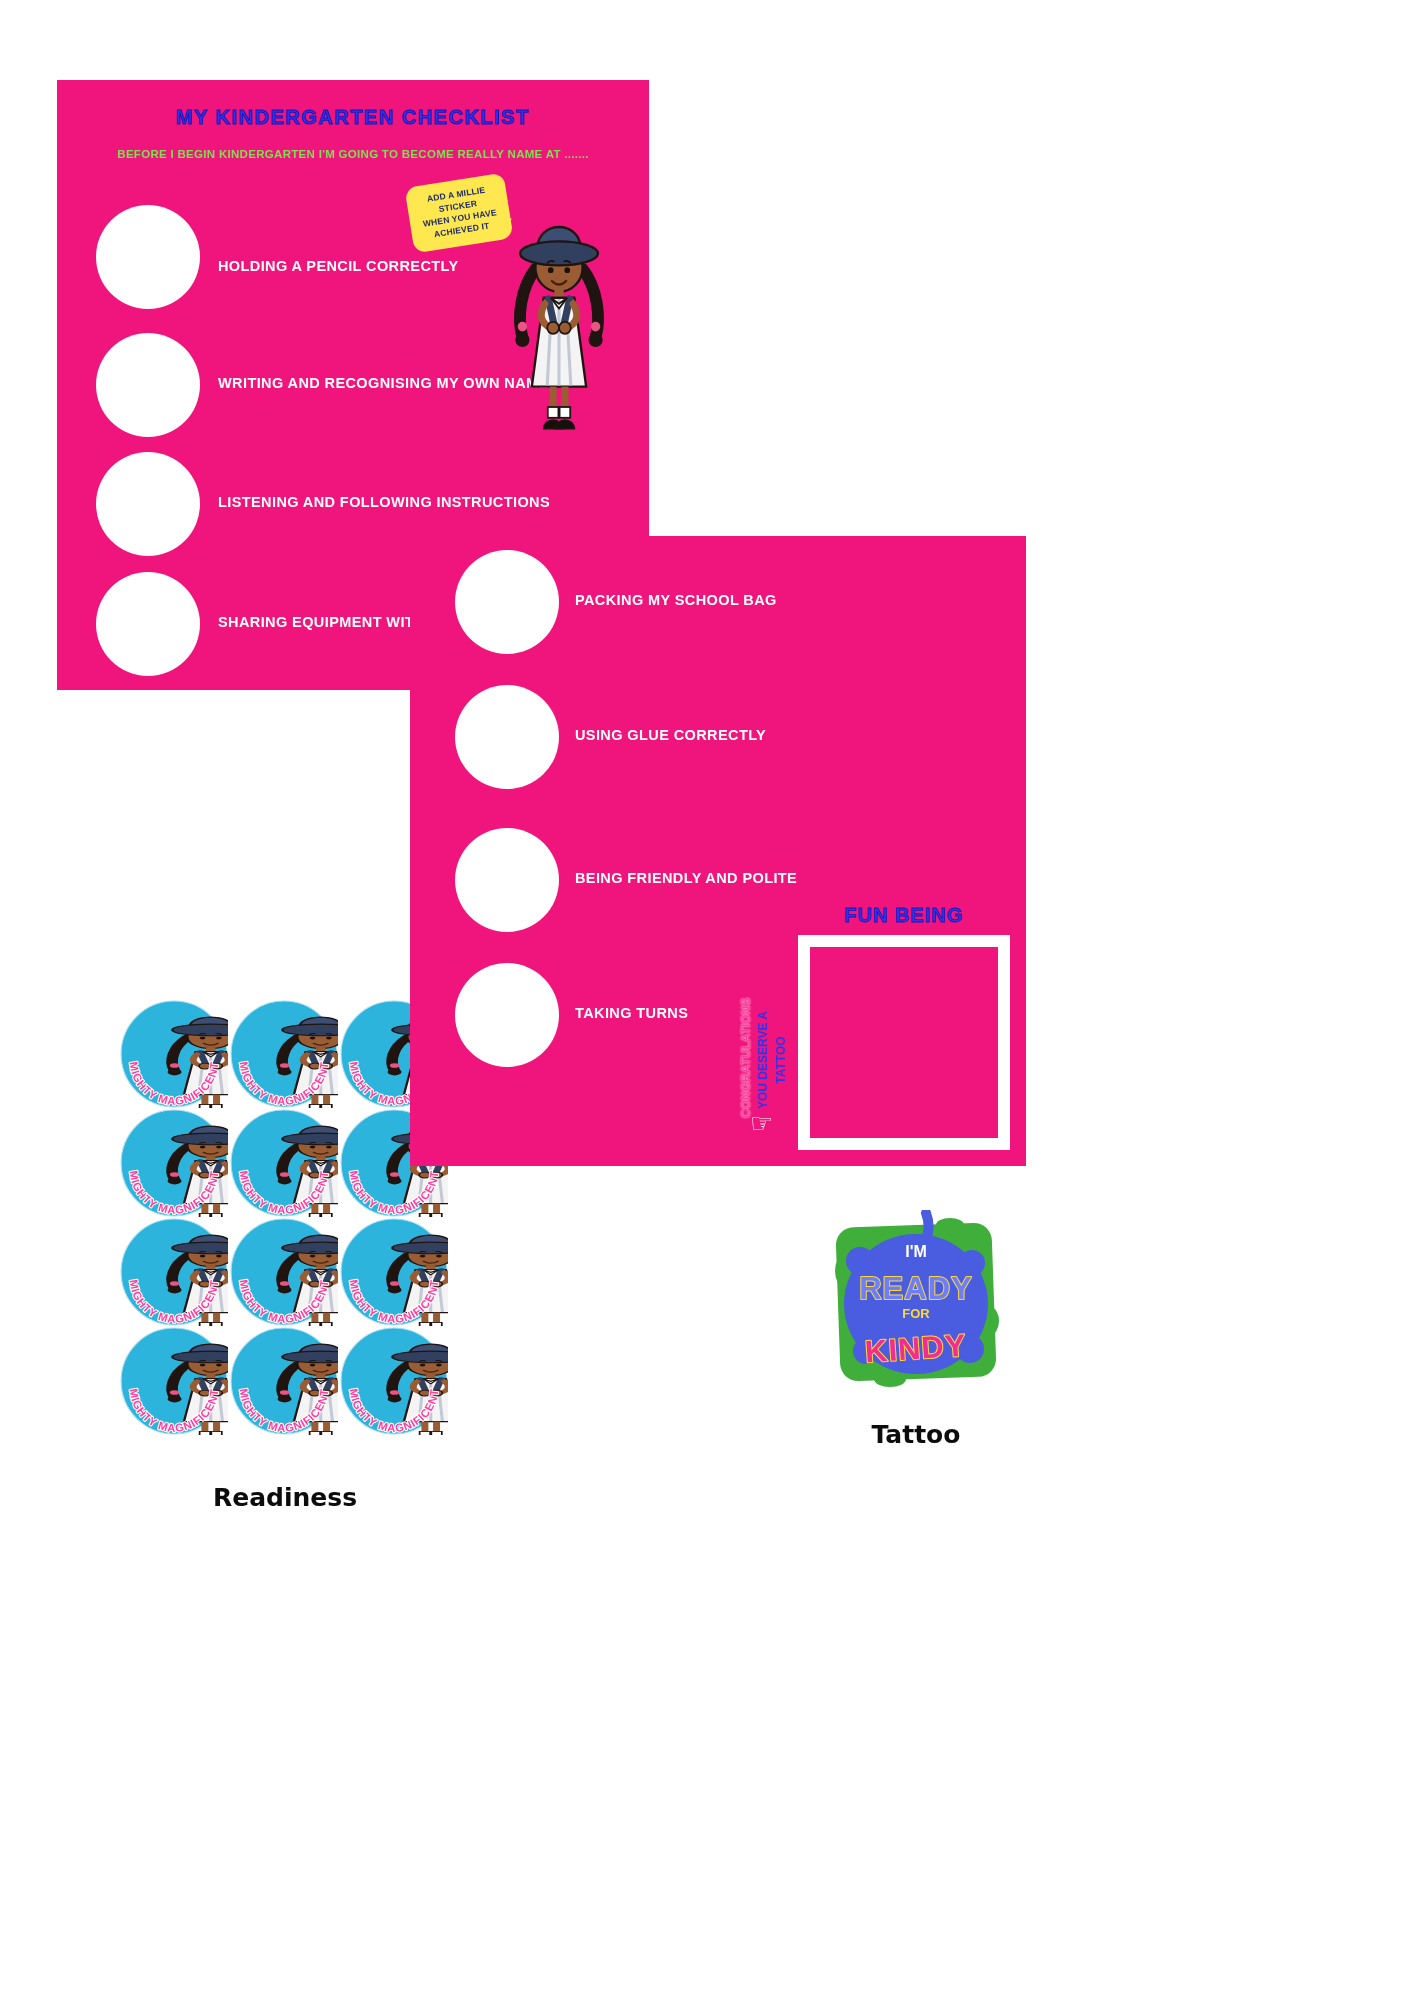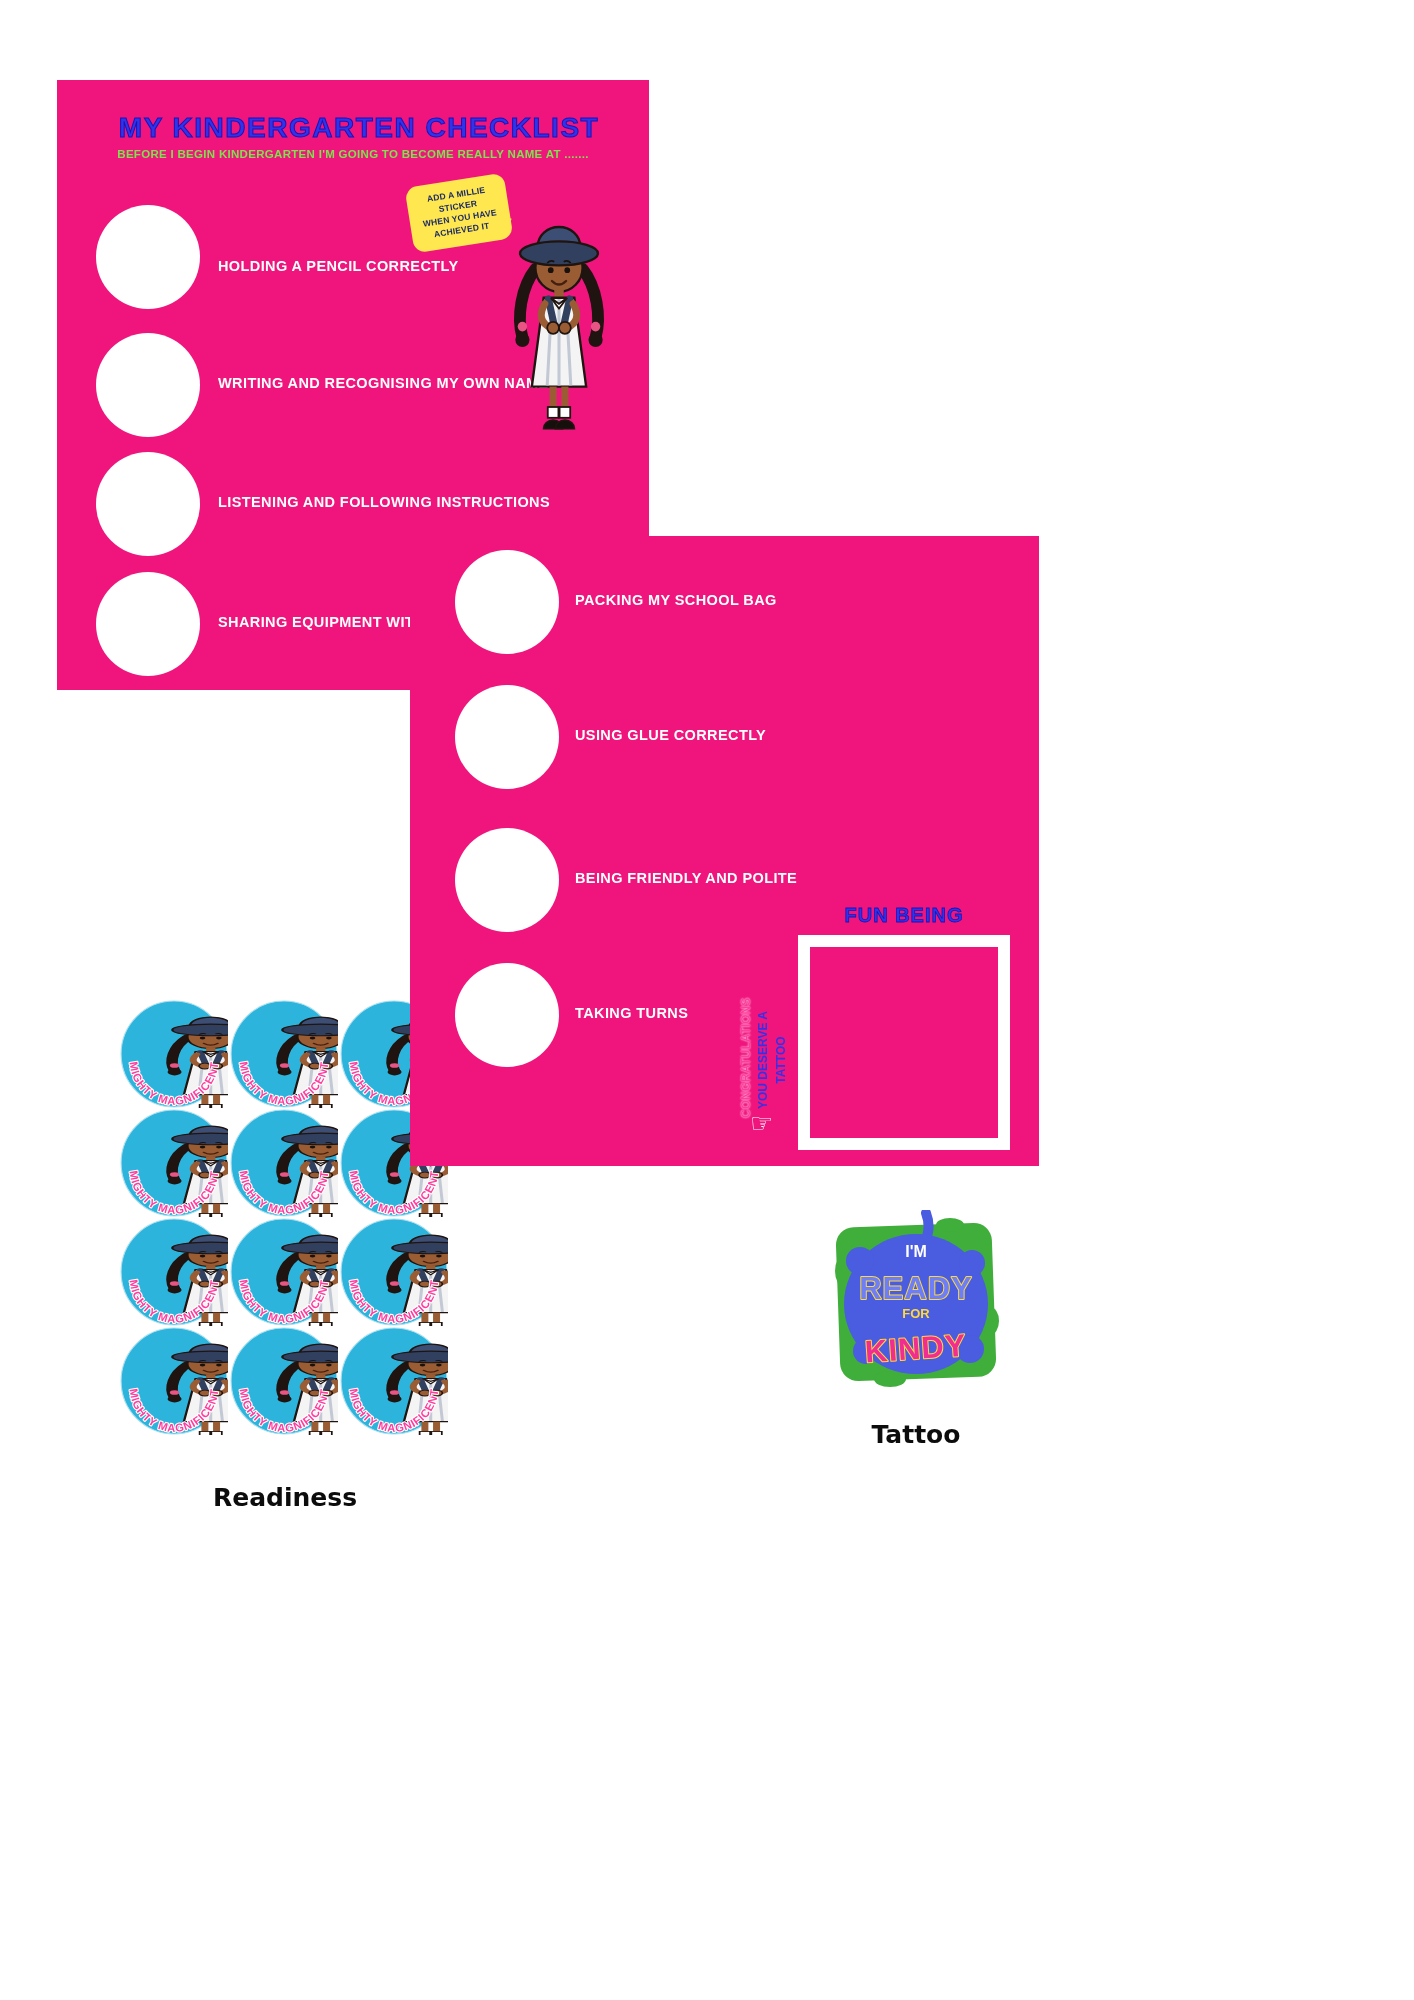--- a/index.html
+++ b/index.html
@@ -2,25 +2,25 @@
 <html style="--card-pink: #F0157D; --title-blue: #3232E8; --subtitle-green: #7EE24E; --sticker-cyan: #2CB4DC; --sticker-text-pink: #FF3D9E; --tattoo-green: #3FAE3B; --tattoo-blue: #4A5CE0; --tattoo-yellow: #FFD93B; --tattoo-pink: #F02D93;"><head>
 <meta charset="utf-8">
 <style>
   html,body{margin:0;padding:0;background:#fff;}
   .poster{
     position:relative;width:1414px;height:2000px;background:#ffffff;
     overflow:hidden;font-family:"Liberation Sans",sans-serif;
   }
   .card{position:absolute;background:var(--card-pink,#F0157D);}
   #card1{left:57px;top:80px;width:592px;height:610px;z-index:1;}
-  #card2{left:410px;top:536px;width:616px;height:630px;z-index:2;padding-left:13px;}
+  #card2{left:410px;top:536px;width:616px;height:630px;z-index:2;}
 
   .card1-title{
-    position:absolute;top:26px;left:0;width:100%;margin:6px;text-align:center;
-    font-size:28px;font-weight:bold;letter-spacing:1.5px;
+    position:absolute;top:26px;left:0;width:100%;margin:0;text-align:center;
+    font-size:20px;font-weight:bold;letter-spacing:1.5px;
     color:var(--title-blue,#3232E8);-webkit-text-stroke:1px #1414b8;
   }
   .card1-subtitle{
     position:absolute;top:68px;left:0;width:100%;margin:0;text-align:center;
     font-size:11.5px;font-weight:bold;letter-spacing:.3px;
     color:var(--subtitle-green,#7EE24E);
   }
   .circle{position:absolute;width:104px;height:104px;border-radius:50%;background:#fff;}
   #card1 .circle{left:39px;}
   #card2 .circle{left:45px;}

